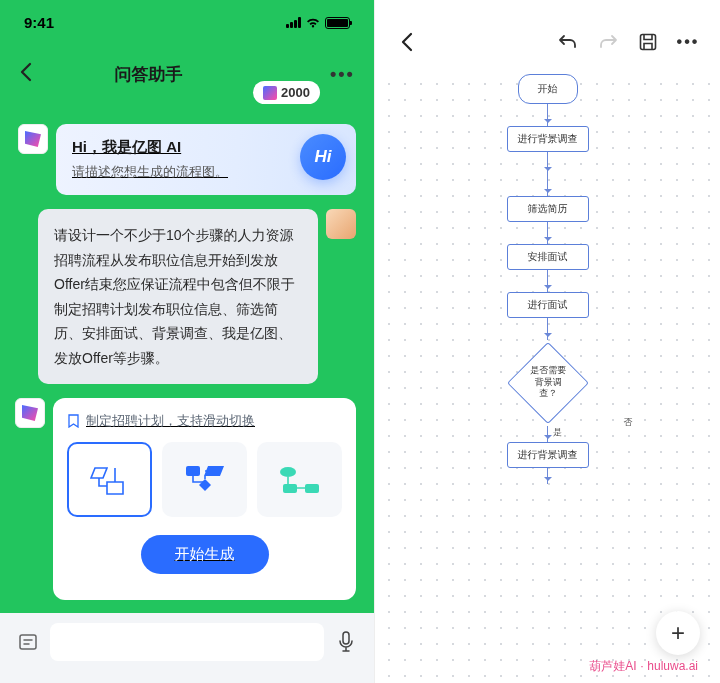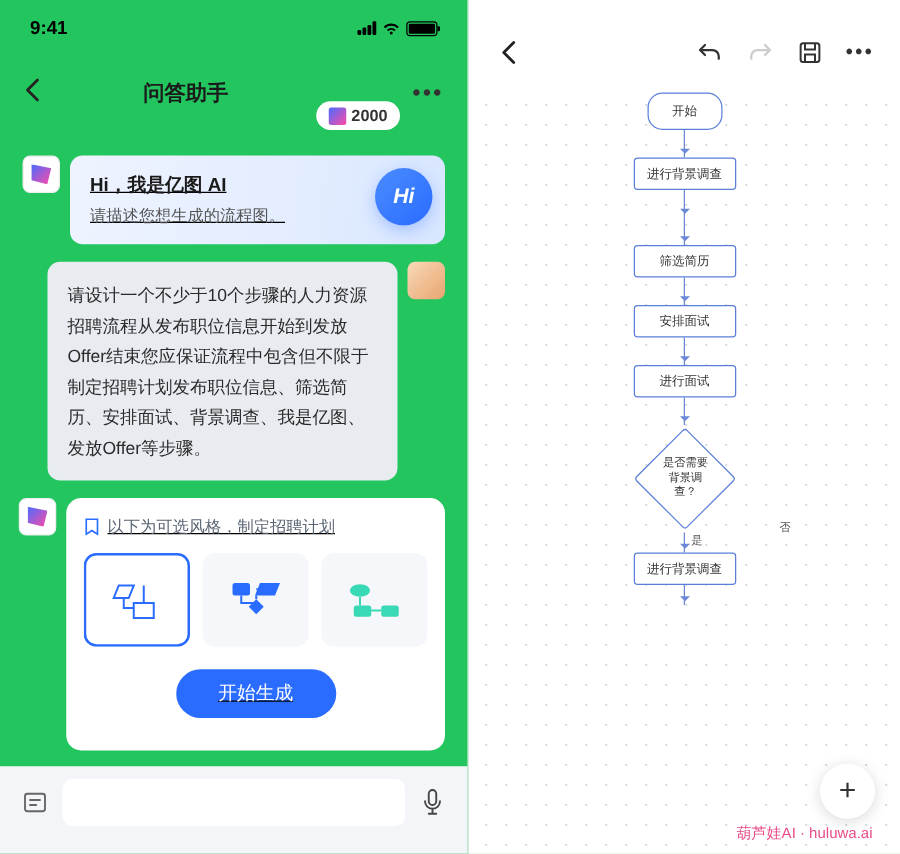--- a/index.html
+++ b/index.html
@@ -118,21 +118,21 @@
 
     <div class="msg-row ai">
       <div class="avatar ai-av">
           <div></div>
         </div>
       <div class="style-card" style="flex:1">
         <div class="style-hint">
           <svg width="13" height="14" viewBox="0 0 13 14">
               <path d="M2 1h9v12l-4.5-3L2 13z" fill="none" stroke="#2a6cff" stroke-width="1.3"></path>
             </svg>
-          <span>以下为可选风格，制定招聘计划</span>
+          <span>制定招聘计划，支持滑动切换</span>
         </div>
         <div class="style-options">
           <div class="style-opt selected">
             <svg width="50" height="40" viewBox="0 0 50 40">
                 <path d="M10 8 L22 8 L18 18 L6 18 Z M22 22 h16 v12 h-16 z M14 18 v8 h8 M30 8 v14" fill="none" stroke="#2a6cff" stroke-width="1.6"></path>
               </svg>
           </div>
           <div class="style-opt">
             <svg width="50" height="40" viewBox="0 0 50 40">
                 <rect x="6" y="6" width="14" height="10" rx="2" fill="#2a6cff"></rect>

